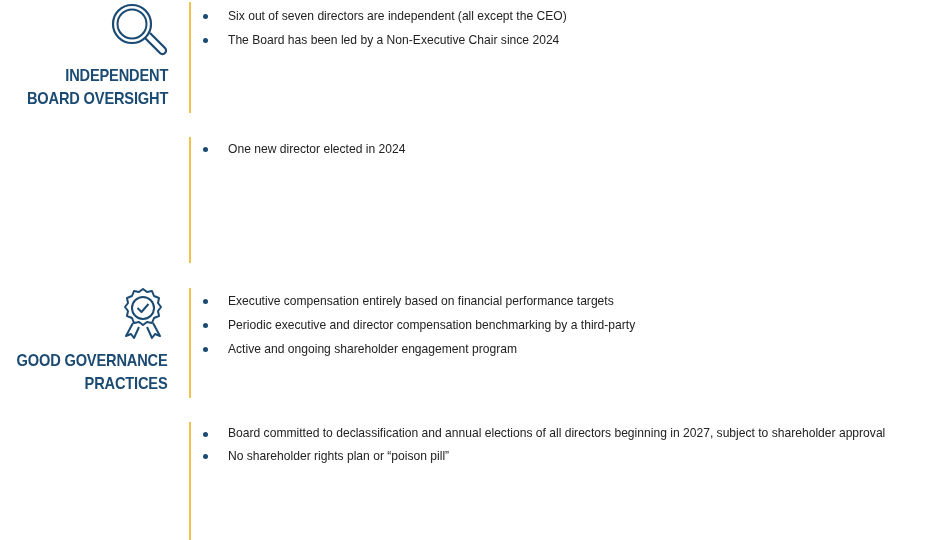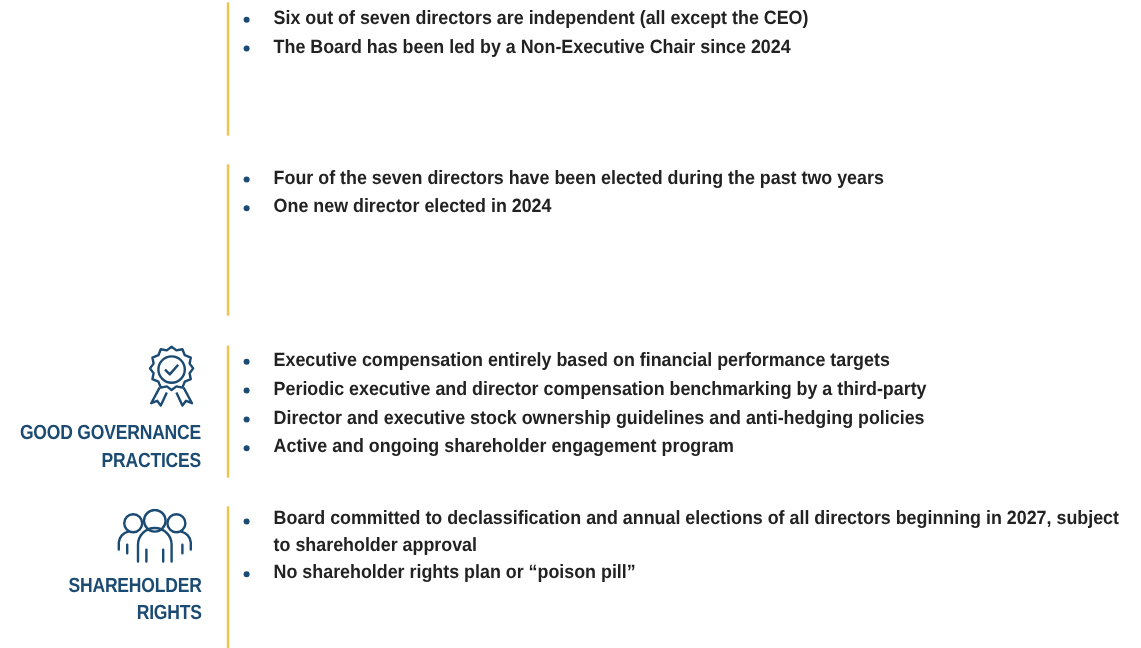--- a/index.html
+++ b/index.html
@@ -36,51 +36,62 @@
     position: absolute; left: 189px; width: 2px;
     background: #f2c14e;
   }
   .bullets {
     position: absolute; left: 200px; right: 0;
     margin: 0; padding: 0; list-style: none;
   }
   .bullets li {
     position: relative;
     padding-left: 28px;
-    font-size: 16px;
+    font-size: 13px;
     line-height: 24px;
     color: #222222;
     transform-origin: left center;
-    font-weight: bold;
   }
   .bullets li .dot {
     position: absolute; left: 3px; top: 10px;
     width: 5px; height: 5px; border-radius: 50%;
     background: #1b4a72;
   }
   .bullets li .txt { display: inline-block; transform: scaleX(0.93); transform-origin: left center; white-space: nowrap; }
   .bullets li .txt.wrap { white-space: normal; }
 </style>
 </head>
 <body>
 
 <div class="page">
 
   <div class="section" style="top:0; height:115px;">
+    <div class="left">
+      <div class="icon" style="left:108px; top:2px;">
+        <svg width="62" height="56" viewBox="0 0 62 56">
+          <circle cx="24" cy="22" r="19" fill="none" stroke="#1b4a72" stroke-width="2.2"></circle>
+          <circle cx="24" cy="22" r="14.5" fill="none" stroke="#1b4a72" stroke-width="2"></circle>
+          <path d="M37 36 L52 51 a3.5 3.5 0 0 0 5 -5 L42 31" fill="none" stroke="#1b4a72" stroke-width="2.2" stroke-linejoin="round"></path>
+        </svg>
+      </div>
+      <div class="title" style="top:64px;">
+        <span>INDEPENDENT</span>
+        <span>BOARD OVERSIGHT</span>
+      </div>
+    </div>
     <div class="rule" style="top:2px; height:111px;"></div>
     <ul class="bullets" style="top:4px;">
       <li><span class="dot"></span><span class="txt">Six out of seven directors are independent (all except the CEO)</span></li>
       <li><span class="dot"></span><span class="txt">The Board has been led by a Non-Executive Chair since 2024</span></li>
     </ul>
   </div>
 
   <div class="section" style="top:130px; height:140px;">
     <div class="rule" style="top:7px; height:126px;"></div>
     <ul class="bullets" style="top:7px;">
-      <li><span class="dot"></span><span class="txt">Four of the seven directors have been elected during the past two years</span></li>
       <li><span class="dot"></span><span class="txt">One new director elected in 2024</span></li>
     </ul>
   </div>
 
   <div class="section" style="top:282px; height:120px;">
     <div class="left">
       <div class="icon" style="left:116px; top:4px;">
         <svg width="54" height="54" viewBox="0 0 54 54">
           <g fill="none" stroke="#1b4a72" stroke-width="2" stroke-linejoin="round">
             <path d="M27 3 l4 3 5 -1 2 5 5 2 -1 5 3 4 -3 4 1 5 -5 2 -2 5 -5 -1 -4 3 -4 -3 -5 1 -2 -5 -5 -2 1 -5 -3 -4 3 -4 -1 -5 5 -2 2 -5 5 1 z"></path>
@@ -93,46 +104,25 @@
       </div>
       <div class="title" style="top:67px;">
         <span>GOOD GOVERNANCE</span>
         <span>PRACTICES</span>
       </div>
     </div>
     <div class="rule" style="top:6px; height:110px;"></div>
     <ul class="bullets" style="top:7px;">
       <li><span class="dot"></span><span class="txt">Executive compensation entirely based on financial performance targets</span></li>
       <li><span class="dot"></span><span class="txt">Periodic executive and director compensation benchmarking by a third-party</span></li>
-      <li><span class="dot"></span><span class="txt">Director and executive stock ownership guidelines and anti-hedging policies</span></li>
       <li><span class="dot"></span><span class="txt">Active and ongoing shareholder engagement program</span></li>
     </ul>
   </div>
 
   <div class="section" style="top:416px; height:124px;">
-    <div class="left">
-      <div class="icon" style="left:94px; top:8px;">
-        <svg width="70" height="46" viewBox="0 0 70 46">
-          <g fill="none" stroke="#1b4a72" stroke-width="2" stroke-linecap="round">
-            <circle cx="17" cy="12" r="7.5"></circle>
-            <circle cx="53" cy="12" r="7.5"></circle>
-            <circle cx="35" cy="10" r="9"></circle>
-            <path d="M5 34 L5 28 a10 10 0 0 1 8 -9"></path>
-            <path d="M65 34 L65 28 a10 10 0 0 0 -8 -9"></path>
-            <path d="M21 44 L21 30 a14 14 0 0 1 28 0 L49 44"></path>
-            <path d="M28 44 L28 34 M42 44 L42 34"></path>
-            <path d="M12 30 L12 37 M58 30 L58 37"></path>
-          </g>
-        </svg>
-      </div>
-      <div class="title" style="top:60px;">
-        <span>SHAREHOLDER</span>
-        <span>RIGHTS</span>
-      </div>
-    </div>
     <div class="rule" style="top:6px; height:118px;"></div>
     <ul class="bullets" style="top:6px;">
       <li style="line-height:22px;"><span class="dot"></span><span class="txt wrap" style="width:772px;">Board committed to declassification and annual elections of all directors beginning in 2027, subject to shareholder approval</span></li>
       <li><span class="dot"></span><span class="txt">No shareholder rights plan or “poison pill”</span></li>
     </ul>
   </div>
 
 </div>
 
 </body></html>

